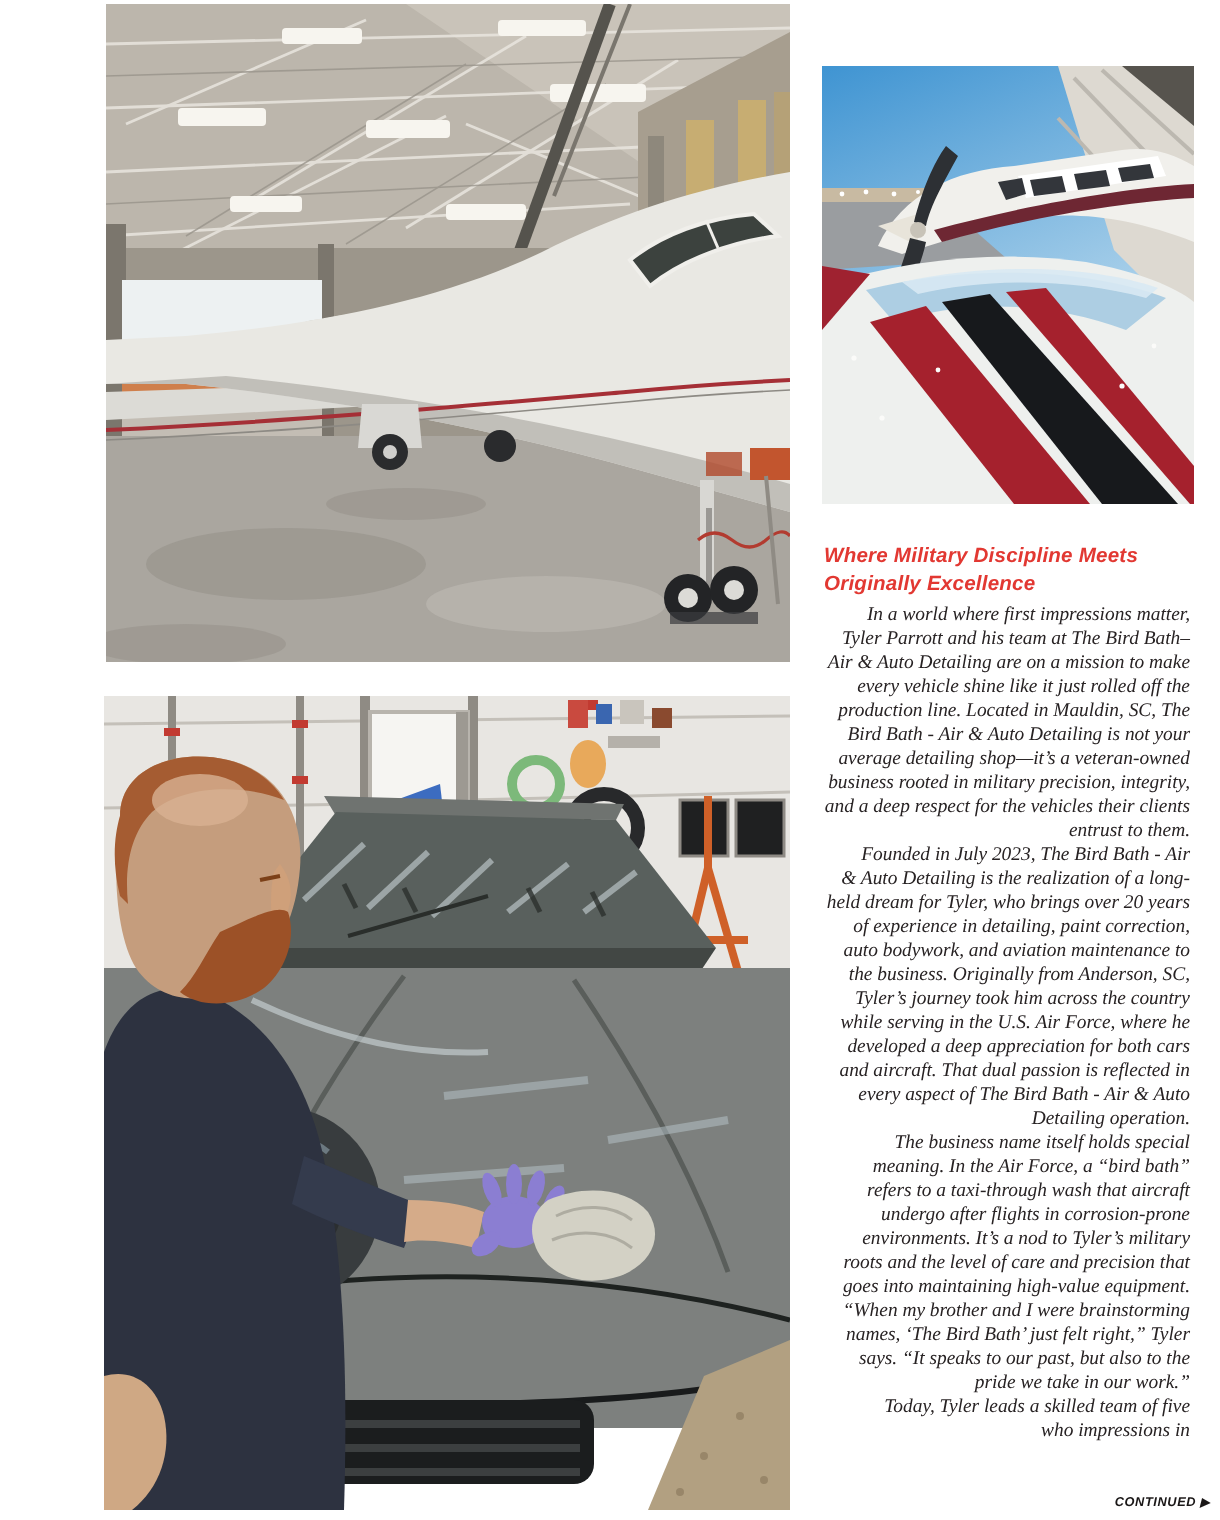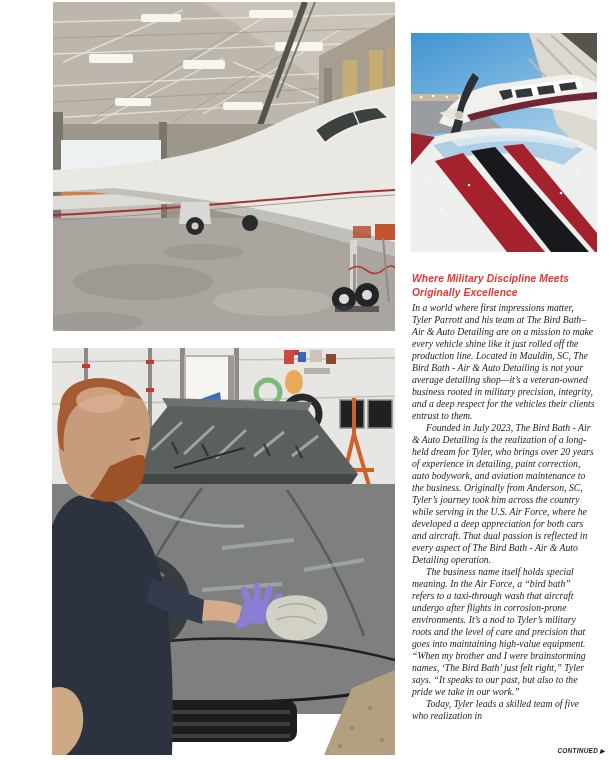--- a/index.html
+++ b/index.html
@@ -21,21 +21,21 @@
   .article{
     position:absolute;left:412px;top:272px;width:183px;
   }
   .article h2{
     margin:0 0 3px 0;
     font-family:"Liberation Sans",sans-serif;
     font-size:10.3px;line-height:13.5px;font-weight:bold;
     letter-spacing:0.1px;color:var(--accent-red);
   }
   .article p{
-    margin:0;font-size:9.7px;line-height:12px;text-align:left;
+    margin:0;font-size:9.7px;line-height:12px;text-align:right;
   }
   .article p.indent{text-indent:14px;}
   .continued{
     position:absolute;right:5px;top:747px;
     font-family:"Liberation Sans",sans-serif;
     font-size:6.4px;font-weight:bold;letter-spacing:0.3px;
     color:#1a1717;white-space:nowrap;
   }
   .continued .arrow{font-size:6px;margin-left:2px;}
 </style>
@@ -349,20 +349,20 @@
       </g>
     </svg>
   </span>
 
   <div class="article">
     <h2><span>Where Military Discipline Meets</span><br>
     <span>Originally Excellence</span></h2>
     <p>In a world where first impressions matter, Tyler Parrott and his team at The Bird Bath– Air &amp; Auto Detailing are on a mission to make every vehicle shine like it just rolled off the production line. Located in Mauldin, SC, The Bird Bath - Air &amp; Auto Detailing is not your average detailing shop—it’s a veteran-owned business rooted in military precision, integrity, and a deep respect for the vehicles their clients entrust to them.</p>
     <p class="indent">Founded in July 2023, The Bird Bath - Air &amp; Auto Detailing is the realization of a long-held dream for Tyler, who brings over 20 years of experience in detailing, paint correction, auto bodywork, and aviation maintenance to the business. Originally from Anderson, SC, Tyler’s journey took him across the country while serving in the U.S. Air Force, where he developed a deep appreciation for both cars and aircraft. That dual passion is reflected in every aspect of The Bird Bath - Air &amp; Auto Detailing operation.</p>
     <p class="indent">The business name itself holds special meaning. In the Air Force, a “bird bath” refers to a taxi-through wash that aircraft undergo after flights in corrosion-prone environments. It’s a nod to Tyler’s military roots and the level of care and precision that goes into maintaining high-value equipment. “When my brother and I were brainstorming names, ‘The Bird Bath’ just felt right,” Tyler says. “It speaks to our past, but also to the pride we take in our work.”</p>
-    <p class="indent">Today, Tyler leads a skilled team of five who realization in</p>
+    <p class="indent">Today, Tyler leads a skilled team of five who impressions in</p>
   </div>
 
   <div class="continued">
     <span>CONTINUED</span><span class="arrow">▶</span>
   </div>
 
 </div>
 
 </body></html>

